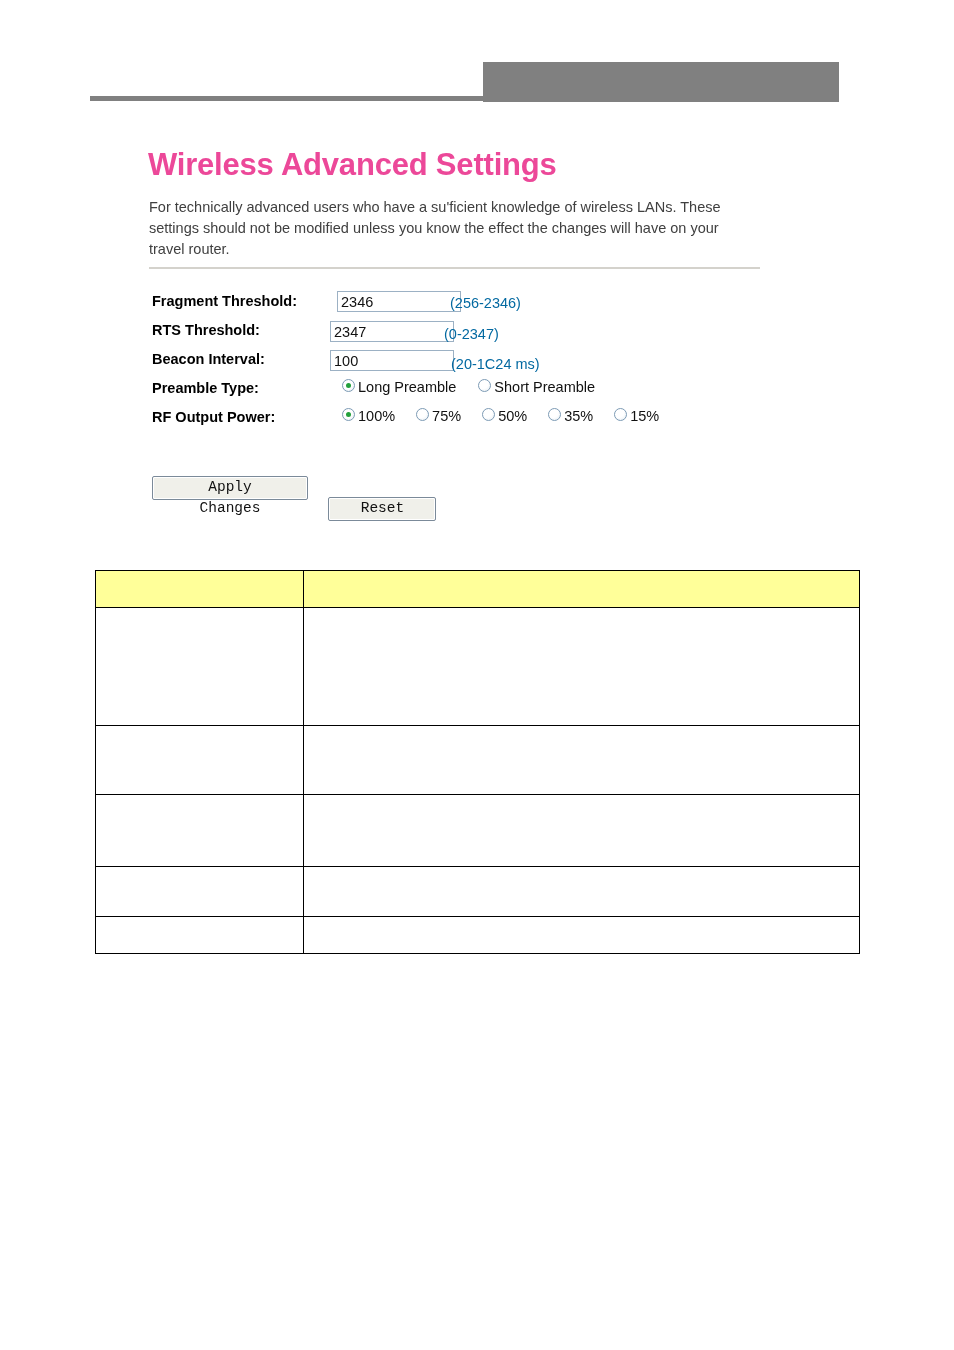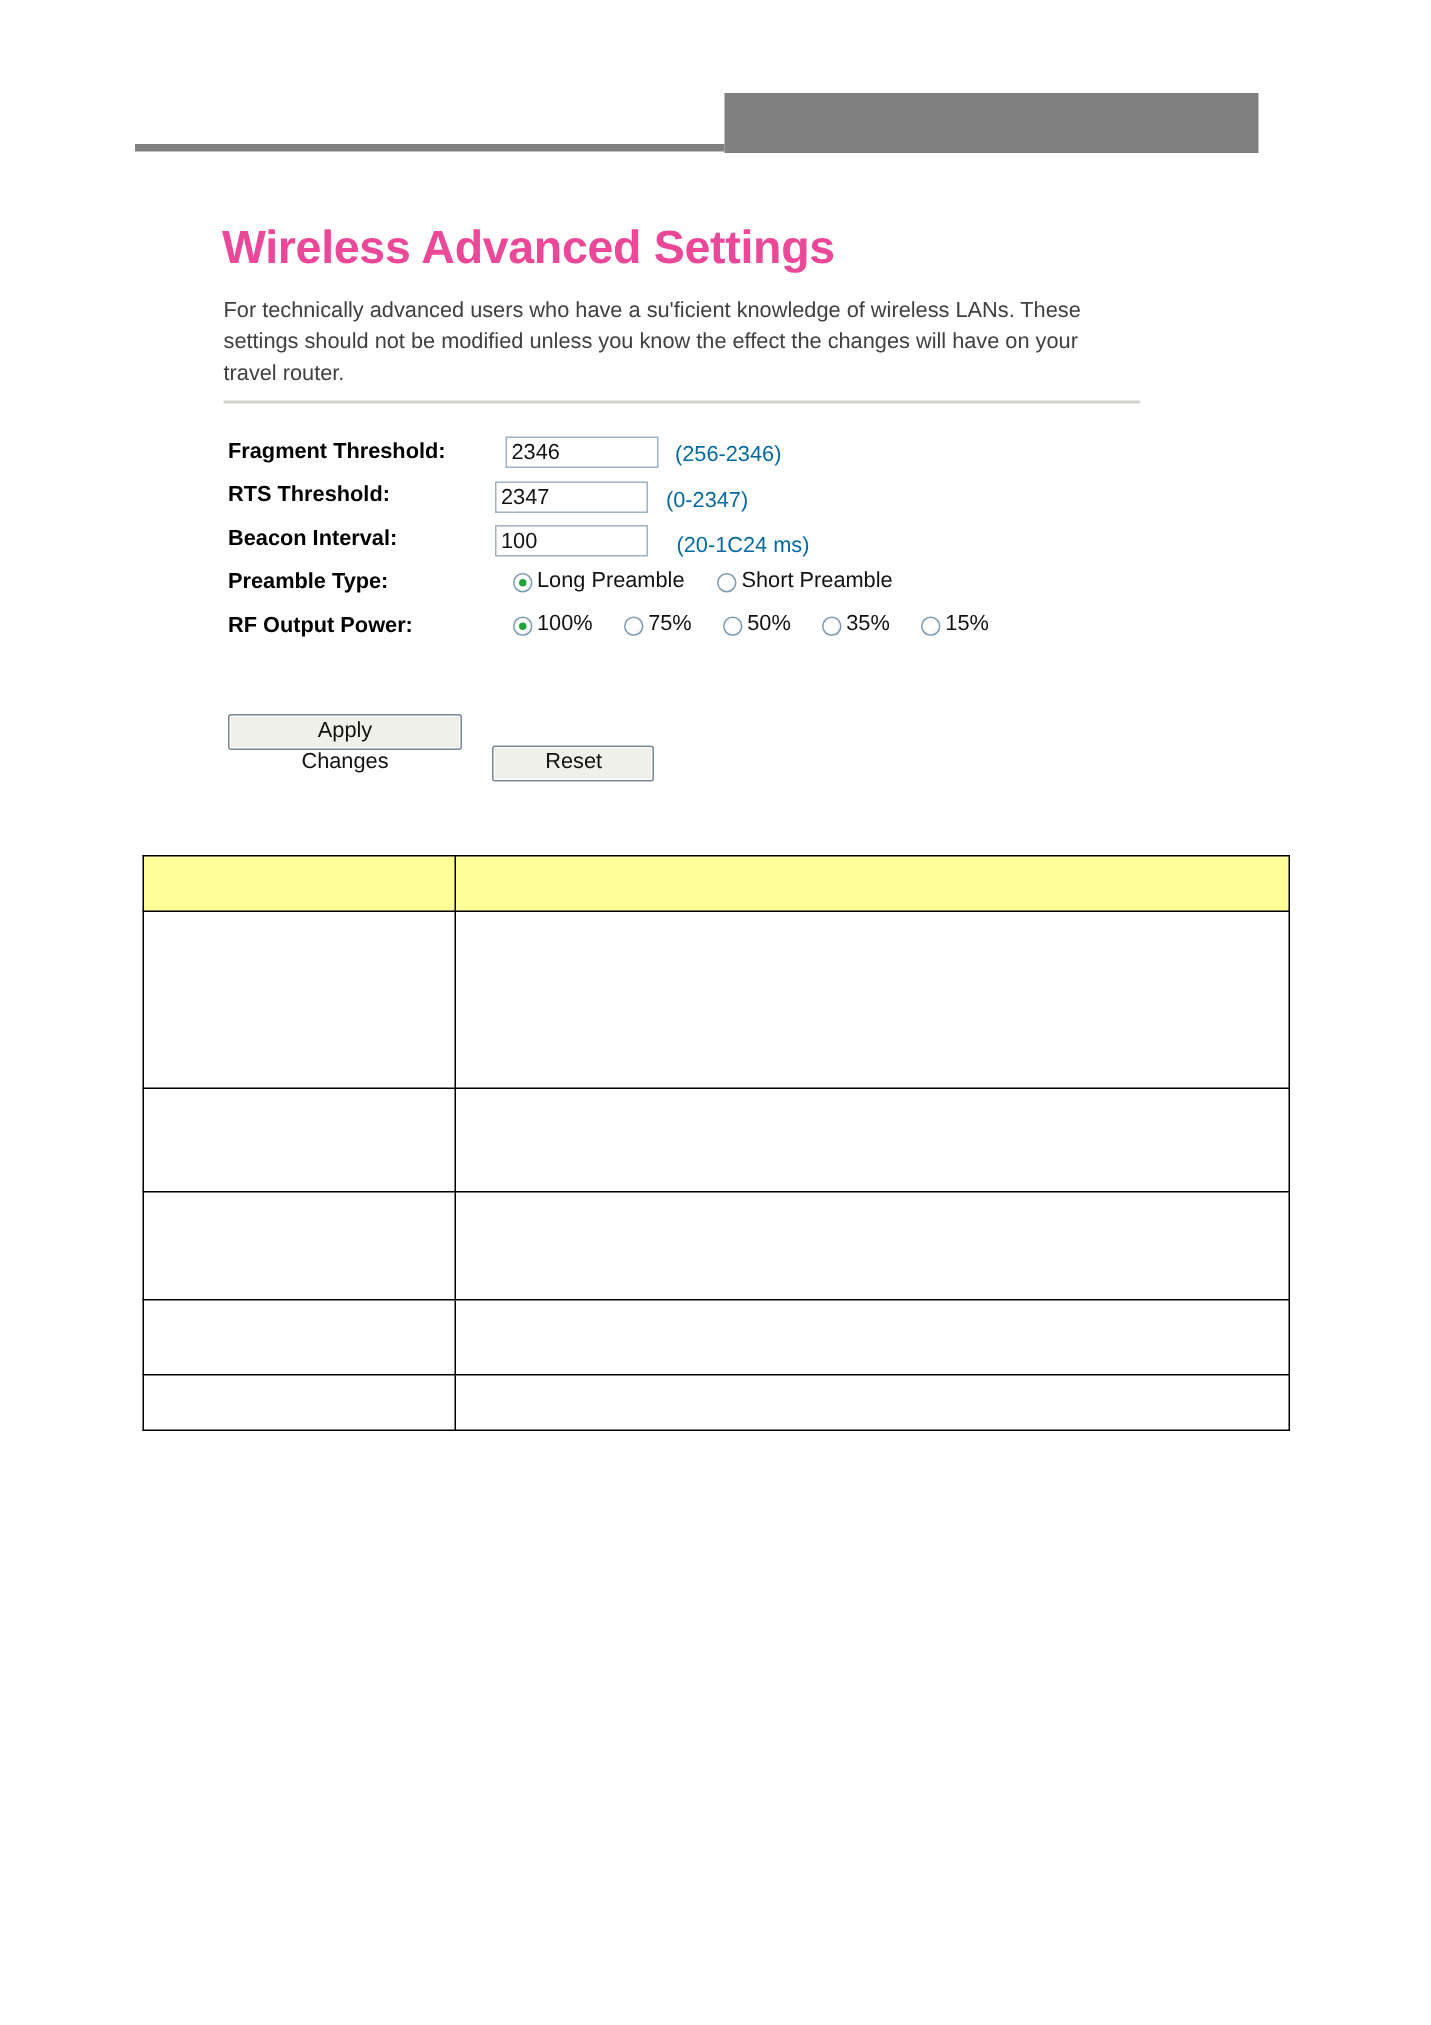--- a/index.html
+++ b/index.html
@@ -97,21 +97,21 @@
     left: 12px;
     top: 2px;
     font-size: 14.5px;
     font-weight: bold;
     color: #000000;
     white-space: nowrap;
   }
   .text-input {
     position: absolute;
     top: 0px;
-    width: 102px;
+    width: 124px;
     height: 21px;
     box-sizing: border-box;
     border: 1px solid #9cb1c4;
     background: #ffffff;
     font-family: "Liberation Sans", sans-serif;
     font-size: 14.5px;
     color: #111111;
     padding: 0 16px 0 3px;
     line-height: 19px;
     outline: none;
@@ -134,21 +134,21 @@
   .radio-group {
     position: absolute;
     left: 202px;
     top: 1px;
     display: flex;
     align-items: center;
     white-space: nowrap;
   }
   .radio-opt {
     display: inline-flex;
-    align-items: flex-end;
+    align-items: flex-start;
     white-space: nowrap;
   }
   .radio-dot {
     display: inline-block;
     width: 13px;
     height: 13px;
     border-radius: 50%;
     box-sizing: border-box;
     border: 1px solid #7d9bb5;
     background:
@@ -180,21 +180,21 @@
     left: 12px;
     top: 353px;
   }
   .btn {
     display: inline-block;
     box-sizing: border-box;
     height: 24px;
     border: 1px solid #7b8a99;
     border-radius: 2px;
     background: #f0f0ea;
-    font-family: Liberation Sans, sans-serif;
+    font-family: Liberation Mono, monospace;
     font-size: 14.5px;
     color: #111111;
     text-align: center;
     line-height: 21px;
     padding: 0 28px;
     box-shadow: inset 0 0 0 1px #ffffff;
     cursor: pointer;
   }
   #btn-apply { width: 156px; }
   #btn-reset { width: 108px; margin-left: 16px; }

